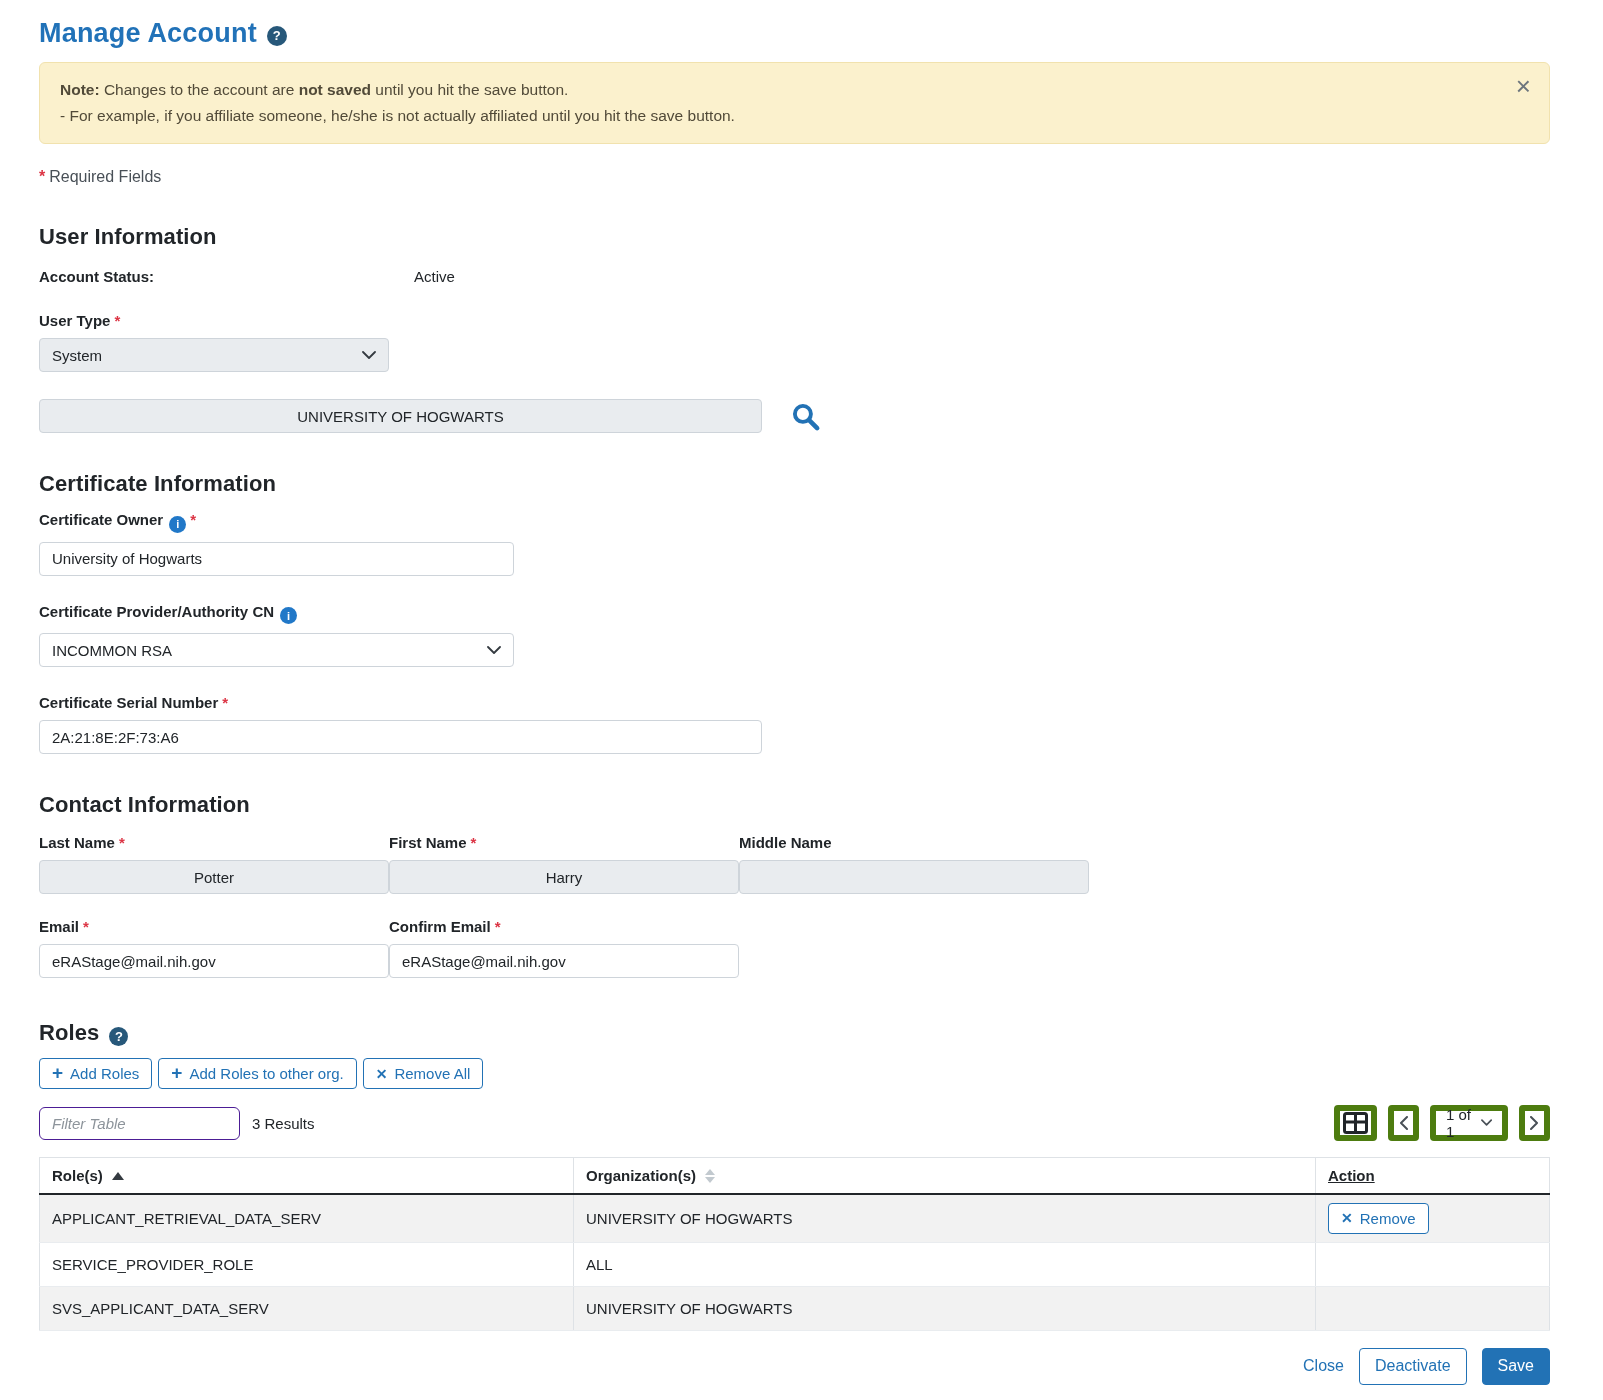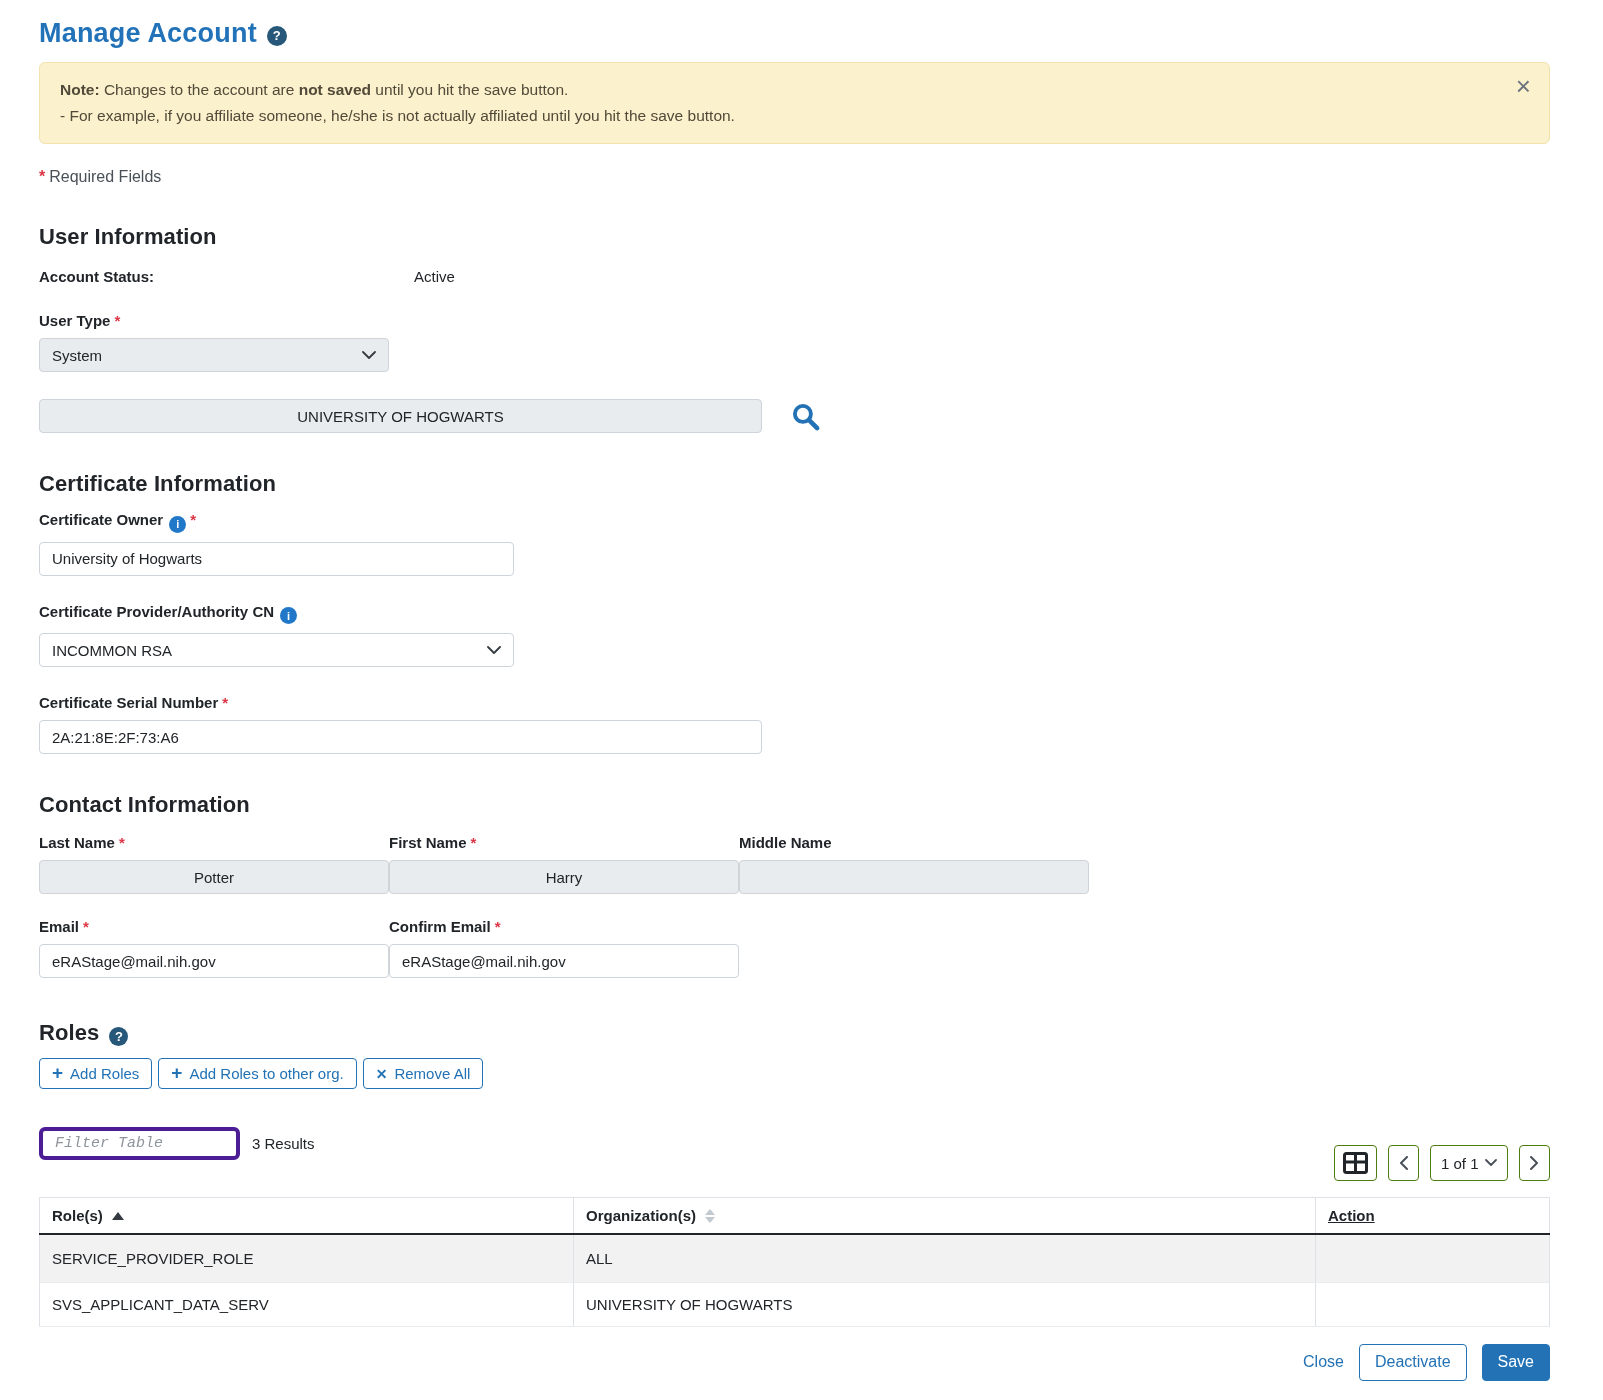--- a/index.html
+++ b/index.html
@@ -52,28 +52,28 @@
   .roles-head { display:flex; align-items:center; gap:10px; margin-top:42px; }
   .roles-head .help-icon { width:19px; height:19px; margin-top:6px; }
   .toolbar { display:flex; gap:6px; margin-top:12px; }
   .btn-outline { display:inline-flex; align-items:center; gap:7px; height:31px; padding:0 12px;
     background:#fff; border:1px solid #2272b5; border-radius:4px; color:#2272b5; font-size:15px;
     cursor:pointer; font-family:"Liberation Sans", sans-serif; }
   .plus-glyph { font-size:19px; font-weight:bold; line-height:1; margin-top:-2px; }
   .x-glyph { font-size:14px; font-weight:bold; line-height:1; }
 
   .filter-row { display:flex; align-items:center; margin-top:16px; }
-  .filter-input { width:201px; height:33px; border:4px solid #4c1d95; border-radius:6px;
-    padding:0 12px; font-size:15px; font-family:Liberation Mono, monospace; }
+  .filter-input { width:201px; height:33px; border:1px solid #4c1d95; border-radius:6px;
+    padding:0 12px; font-size:15px; font-family:Liberation Sans, sans-serif; }
   .filter-input::placeholder { color:#8d949b; font-style:italic; }
   .results-count { margin-left:12px; font-size:15px; }
   .pager { margin-left:auto; display:flex; align-items:center; gap:11px; }
-  .pager-btn { height:36px; border:1px solid #4d7c0f; border-radius:4px; background:#fff;
+  .pager-btn { height:36px; border:6px solid #4d7c0f; border-radius:4px; background:#fff;
     display:inline-flex; align-items:center; justify-content:center; cursor:pointer;
-    font-family:"Liberation Sans", sans-serif;margin-top:40px; }
+    font-family:"Liberation Sans", sans-serif; }
   .grid-btn { width:43px; }
   .nav-btn { width:31px; }
   .page-select { width:78px; display:inline-flex; align-items:center; justify-content:space-between;
     padding:0 10px; font-size:15px; color:#212529; }
 
   
   table.roles-table { width:100%; border-collapse:collapse; margin-top:16px; font-size:15px;
     border:1px solid #dee2e6; }
   .roles-table th { text-align:left; font-weight:bold; padding:9px 12px; background:#fff;
     border-left:1px solid #dee2e6; border-right:1px solid #dee2e6; border-bottom:2px solid #212529;
@@ -271,20 +271,30 @@
               </span>
             </span>
         </th>
         <th class="no-sort">
           <span>Action</span>
         </th>
       </tr>
     </thead>
     <tbody>
       <tr>
+        <td>APPLICANT_RETRIEVAL_DATA_SERV</td>
+        <td>UNIVERSITY OF HOGWARTS</td>
+        <td>
+          <button class="btn-outline">
+              <span class="x-glyph">✕</span>
+              <span>Remove</span>
+            </button>
+        </td>
+      </tr>
+      <tr>
         <td>SERVICE_PROVIDER_ROLE</td>
         <td>ALL</td>
         <td></td>
       </tr>
       <tr>
         <td>SVS_APPLICANT_DATA_SERV</td>
         <td>UNIVERSITY OF HOGWARTS</td>
         <td></td>
       </tr>
     </tbody>

